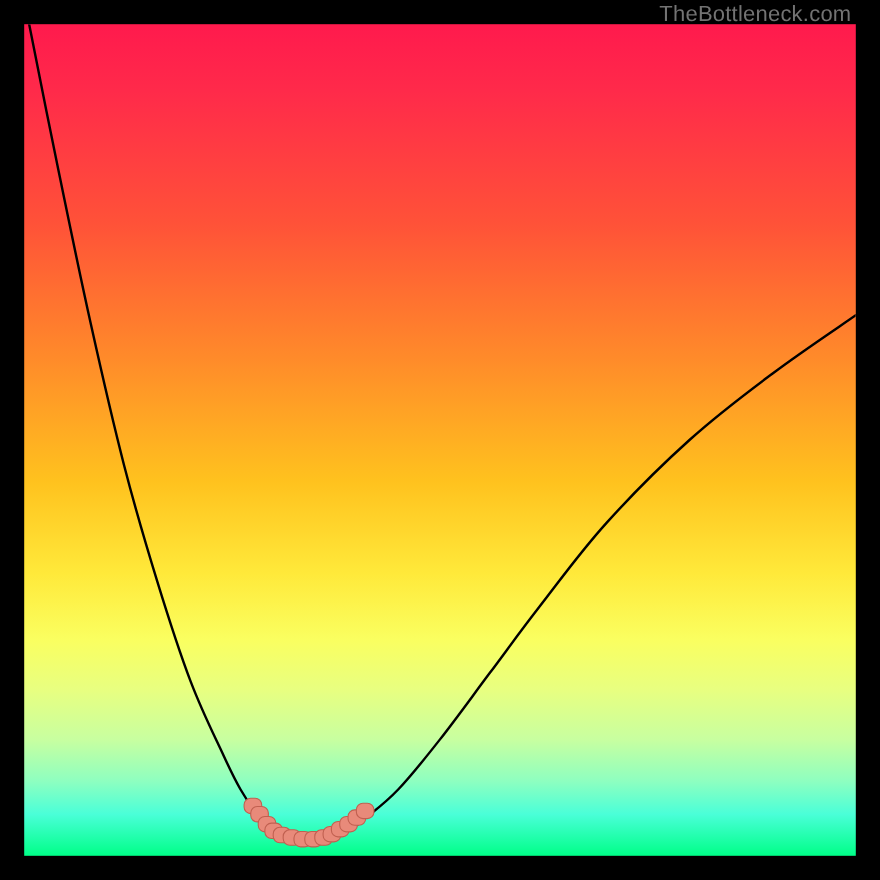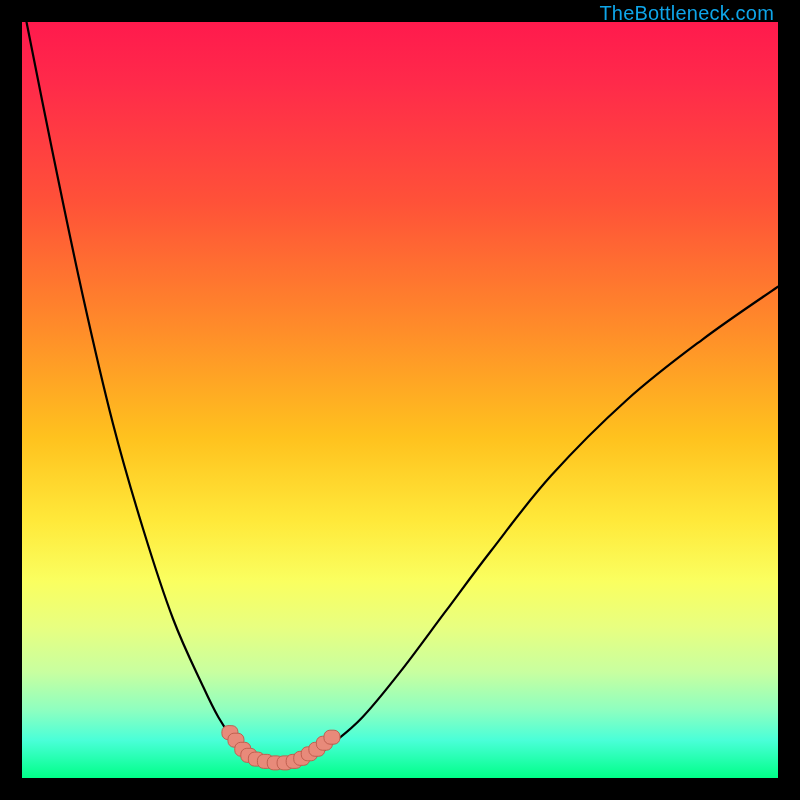--- a/index.html
+++ b/index.html
@@ -36,21 +36,21 @@
       #8effc0 91%,
       #4affd8 95%,
       #00ff88 100%
     );
     overflow: hidden;
   }
   .watermark {
     position: absolute;
     top: 2px;
     right: 26px;
-    color: #0ea5e9;
+    color: #737373;
     font-size: 20px;
     font-weight: 500;
     letter-spacing: 0.2px;
   }
   svg.curve {
     position: absolute;
     left: 0;
     top: 0;
     width: 756px;
     height: 756px;

